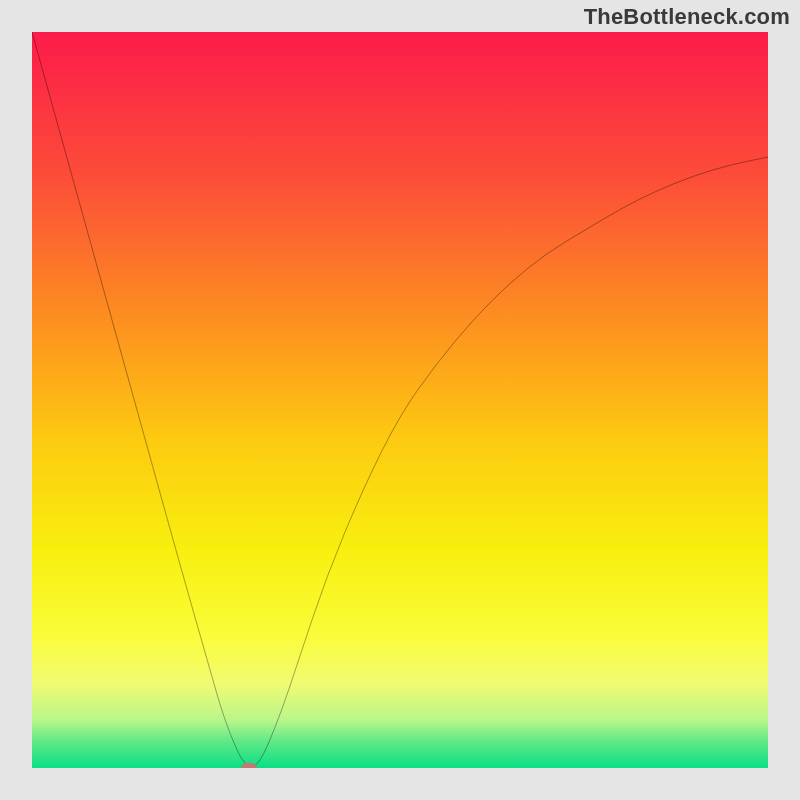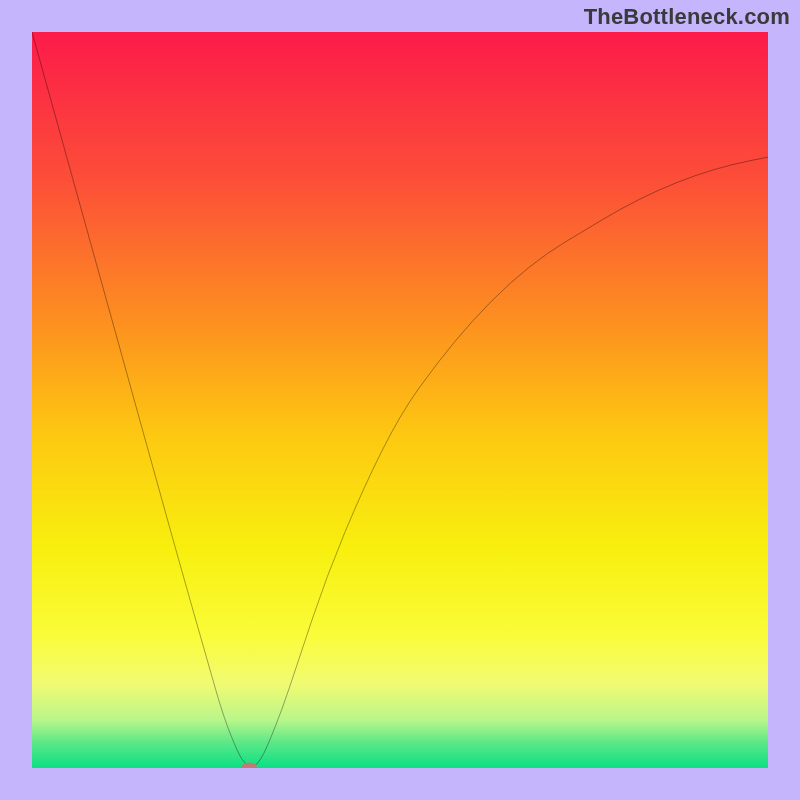--- a/index.html
+++ b/index.html
@@ -8,21 +8,21 @@
     width: 800px;
     height: 800px;
     background: #000;
     overflow: hidden;
     font-family: Arial, Helvetica, sans-serif;
   }
   .frame {
     position: relative;
     width: 800px;
     height: 800px;
-    background: #c4b5fd;
+    background: #e5e5e5;
   }
   .plot-area {
     position: absolute;
     left: 32px;
     top: 32px;
     width: 736px;
     height: 736px;
     
   }
   .watermark {

